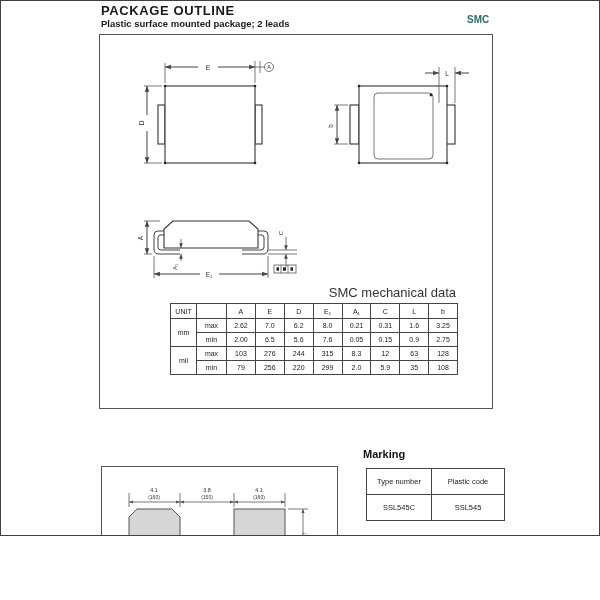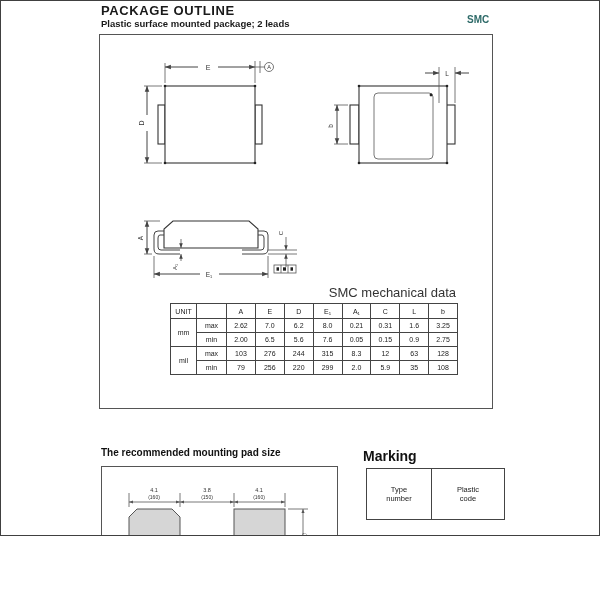--- a/index.html
+++ b/index.html
@@ -28,23 +28,23 @@
   table { border-collapse:collapse; table-layout:fixed; }
   .mech-table { left:70px; top:268px; width:288px; font-size:7px; }
   .mech-table th,.mech-table td { border:1px solid #444; text-align:center; vertical-align:middle; height:14px; padding:0; font-weight:normal; color:#222; }
   .mech-table thead th { height:15px; }
 
   .pad-title { left:100px; top:446px; font-size:10px; font-weight:bold; color:#111; }
   .unit-label { right:6px; bottom:8px; display:flex; align-items:center; gap:3px; font-size:6.5px; color:#333; }
   .unit-frac { display:flex; flex-direction:column; align-items:center; font-size:6px; line-height:7px; }
   .unit-frac .den { border-top:1px solid #333; }
 
-  .marking-title { left:362px; top:447px; font-size:14px; font-weight:bold; color:#111; }
+  .marking-title { left:362px; top:447px; font-size:11px; font-weight:bold; color:#111; }
   .marking-table { left:365px; top:467px; width:138px; font-size:7.5px; }
-  .marking-table th,.marking-table td { border:1px solid #444; text-align:center; vertical-align:middle; height:13px; padding:16px; color:#222; }
+  .marking-table th,.marking-table td { border:1px solid #444; text-align:center; vertical-align:middle; height:13px; padding:8px; color:#222; }
   .marking-table thead th { height:15px; font-weight:normal; }
 </style>
 </head>
 <body>
 
 <div class="page">
 
   <div class="abs page-title">PACKAGE  OUTLINE</div>
   <div class="abs page-subtitle">Plastic surface mounted package; 2 leads</div>
   <div class="abs pkg-code">SMC</div>
@@ -215,21 +215,20 @@
           <td>299</td>
           <td>2.0</td>
           <td>5.9</td>
           <td>35</td>
           <td>108</td>
         </tr>
       </tbody>
     </table>
   </div>
 
-  <div class="abs pad-title">The recommended mounting pad size</div>
 
   <div class="abs pad-box">
     <svg class="abs" style="left:0;top:0" width="235" height="134" viewBox="0 0 235 134">
       <polygon points="35,42 70,42 78,50 78,95 70,103 35,103 27,95 27,50" fill="#d6d6d6" stroke="#555" stroke-width="1"></polygon>
       <rect x="132" y="42" width="51" height="61" fill="#d6d6d6" stroke="#555" stroke-width="1"></rect>
       <line x1="18" y1="72" x2="193" y2="72" class="thin" stroke-dasharray="3,2"></line>
 
       <path class="thin" d="M27,26 L27,40 M78,26 L78,40 M132,26 L132,40 M183,26 L183,40"></path>
       <line x1="27" y1="35" x2="78" y2="35" class="thin" marker-start="url(#arr2)" marker-end="url(#arr2)"></line>
       <line x1="78" y1="35" x2="132" y2="35" class="thin" marker-start="url(#arr2)" marker-end="url(#arr2)"></line>
@@ -268,16 +267,20 @@
         <col style="width:65px">
         <col style="width:73px">
       </colgroup>
     <thead>
       <tr>
         <th>Type number</th>
         <th>Plastic code</th>
       </tr>
     </thead>
     <tbody>
+      <tr>
+        <td>SSL545C</td>
+        <td>SSL545</td>
+      </tr>
     </tbody>
   </table>
 
 </div>
 
 </body></html>

